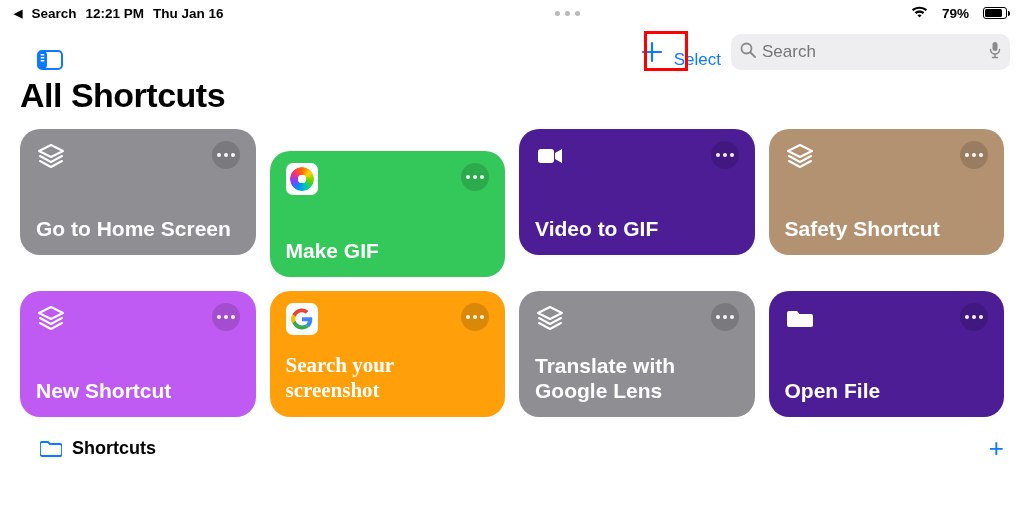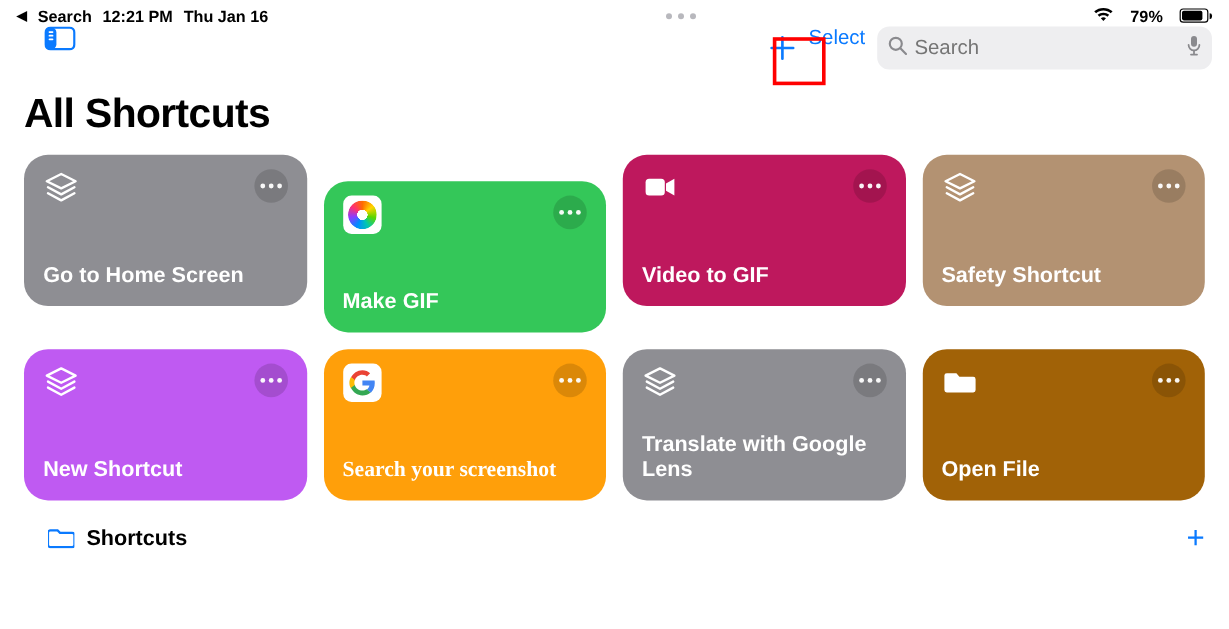--- a/index.html
+++ b/index.html
@@ -45,21 +45,21 @@
     width: 79%; background: #000; border-radius: 1.5px;
   }
   .battery-cap {
     width: 2px; height: 5px; background: #000; border-radius: 0 2px 2px 0; margin-left: 1px;
   }
 
   
   .top-toolbar {
     height: 48px;
     display: flex;
-    align-items: flex-start;
+    align-items: flex-end;
     padding: 0 14px;
     margin-left: 23px;
   }
   .sidebar-toggle {
     width: 26px; height: 20px;
     color: #0a7aff;
   }
   .sidebar-toggle svg { width: 26px; height: 20px; }
   .toolbar-spacer { flex: 1; }
   .plus-btn {
@@ -140,21 +140,21 @@
     width: 28px; height: 28px; border-radius: 50%;
     background: rgba(0,0,0,0.14);
     display: flex; justify-content: center; align-items: center;
   }
   .card .more-dots { display: flex; gap: 3px; }
   .card .more-dots span {
     width: 4px; height: 4px; border-radius: 50%;
     background: rgba(255,255,255,0.95);
   }
   .card .label {
-    font-size: 18px;
+    font-size: 21px;
     font-weight: 600;
     line-height: 1.2;
   }
   
   .photos-icon {
     width: 24px; height: 24px; border-radius: 50%;
     background: conic-gradient(#ff6a00, #ffd400, #5bd600, #00c7b0, #008cff, #8a3bff, #ff2f72, #ff6a00);
     -webkit-mask: radial-gradient(circle, transparent 25%, #000 26%);
             mask: radial-gradient(circle, transparent 25%, #000 26%);
   }
@@ -276,21 +276,21 @@
         <div class="more-btn" data-interactable="true">
           <div class="more-dots">
             <span></span>
             <span></span>
             <span></span>
           </div>
         </div>
       </div>
       <div class="label" data-interactable="false">Make GIF</div>
     </div>
-    <div class="card" data-interactable="true" style="background: #be185d;">
+    <div class="card" data-interactable="true" style="background: #4c1d95;">
       <div class="top-row">
         <div class="glyph" data-interactable="false"><svg viewBox="0 0 30 30">
             <rect x="3" y="8" width="16" height="14" rx="3" fill="#fff"></rect>
             <path d="M20 12 L27 8 V22 L20 18 Z" fill="#fff"></path>
           </svg></div>
         <div class="more-btn" data-interactable="true">
           <div class="more-dots">
             <span></span>
             <span></span>
             <span></span>
@@ -363,21 +363,21 @@
         <div class="more-btn" data-interactable="true">
           <div class="more-dots">
             <span></span>
             <span></span>
             <span></span>
           </div>
         </div>
       </div>
       <div class="label" data-interactable="false">Translate with Google Lens</div>
     </div>
-    <div class="card" data-interactable="true" style="background: #a16207;">
+    <div class="card" data-interactable="true" style="background: #4c1d95;">
       <div class="top-row">
         <div class="glyph" data-interactable="false"><svg viewBox="0 0 30 30">
             <path d="M4 8 h8 l2.5 3 H26 a2 2 0 0 1 2 2 v9 a2 2 0 0 1 -2 2 H4 a2 2 0 0 1 -2 -2 V10 a2 2 0 0 1 2 -2 Z" fill="#fff"></path>
           </svg></div>
         <div class="more-btn" data-interactable="true">
           <div class="more-dots">
             <span></span>
             <span></span>
             <span></span>
           </div>

